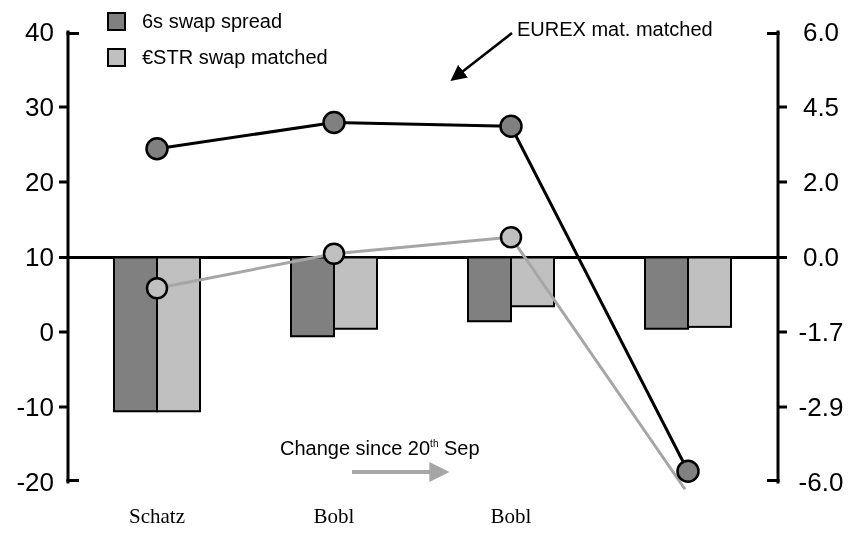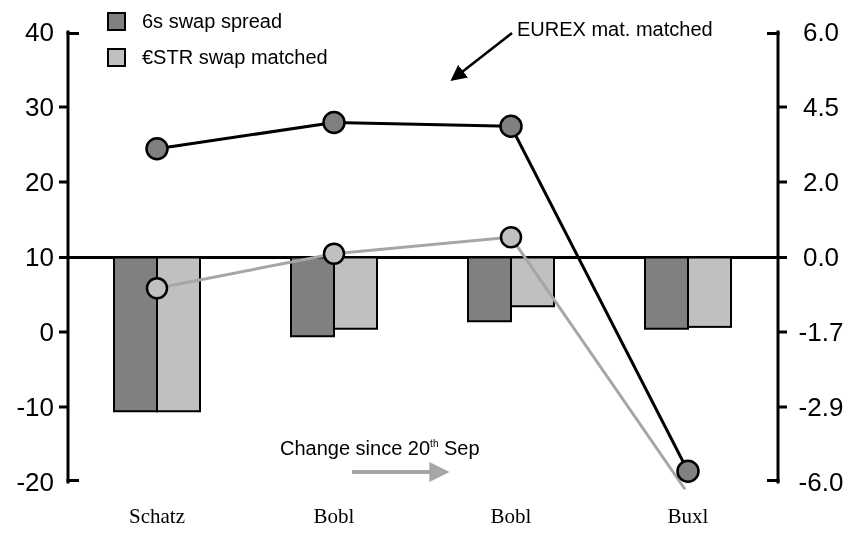--- a/index.html
+++ b/index.html
@@ -86,21 +86,20 @@
   <div class="tick tr" style="top:94px">4.5</div>
   <div class="tick tr" style="top:169px">2.0</div>
   <div class="tick tr" style="top:244px">0.0</div>
   <div class="tick tr" style="top:319px">-1.7</div>
   <div class="tick tr" style="top:394px">-2.9</div>
   <div class="tick tr" style="top:469px">-6.0</div>
 
   <div class="cat" style="left:87px">Schatz</div>
   <div class="cat" style="left:264px">Bobl</div>
   <div class="cat" style="left:441px">Bobl</div>
-  <div class="cat" style="left:618px">Buxl</div>
 
   <div class="legend-row" style="top:11px">
     <span class="sq" style="background: rgb(128, 128, 128);"></span>
     <span>6s swap spread</span>
   </div>
   <div class="legend-row" style="top:47px">
     <span class="sq" style="background: rgb(192, 192, 192);"></span>
     <span>€STR swap matched</span>
   </div>
 

